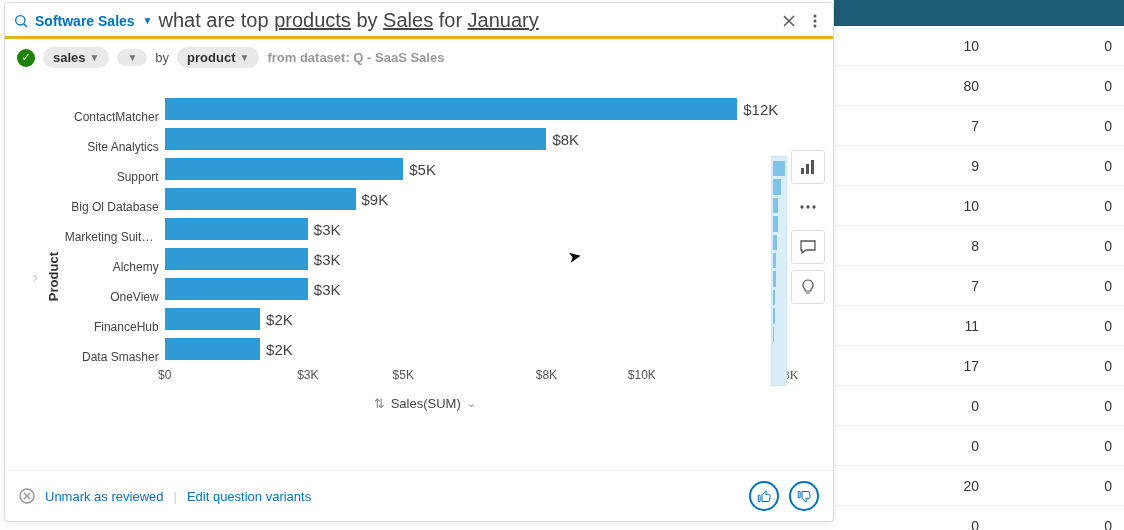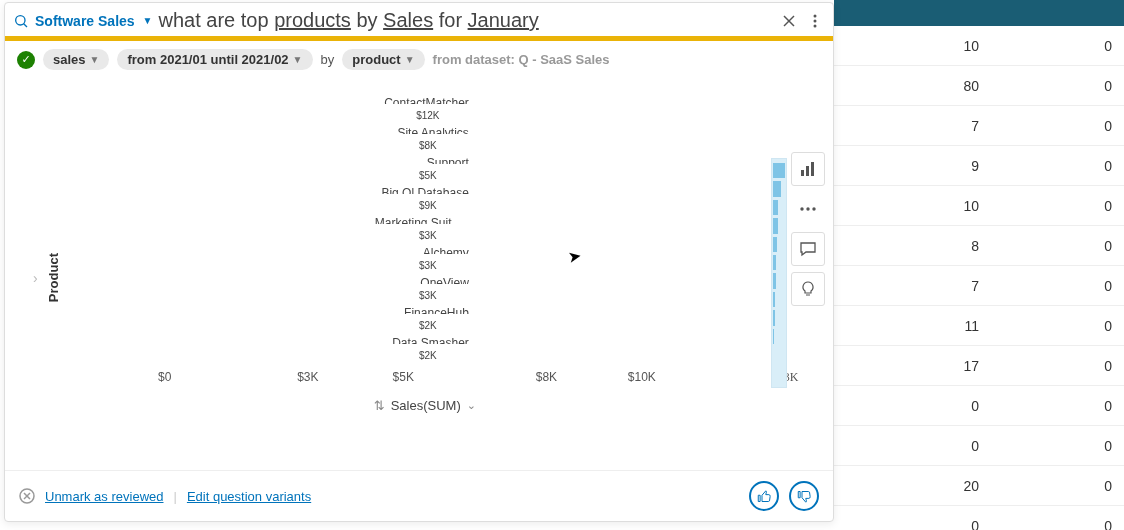--- a/index.html
+++ b/index.html
@@ -23,21 +23,21 @@
     border-radius: 4px;
     box-shadow: 0 2px 8px rgba(0,0,0,0.08);
     display: flex;
     flex-direction: column;
   }
   .header-row {
     display: flex;
     align-items: center;
     gap: 6px;
     padding: 6px 8px 4px 8px;
-    border-bottom: 5px solid #eab308;
+    border-bottom: 3px solid #eab308;
   }
   .q-icon {
     width: 16px; height: 16px;
     color: #0073bb;
     flex-shrink: 0;
   }
   .topic-name {
     color: #0073bb;
     font-weight: 600;
     font-size: 14px;
@@ -111,23 +111,22 @@
     padding-right:4px;
     cursor:pointer;
   }
   .bars-wrap {
     flex:1;
     display:flex;
     flex-direction:column;
   }
   .bar-row {
     display:flex;
-    align-items:center;
+    align-items:flex-end;
     height:30px;
-    flex-direction:column;
   }
   .bar-label {
     width:100px;
     text-align:right;
     font-size:12px;
     color:#444;
     padding-right:6px;
     white-space:nowrap;
     overflow:hidden;
     text-overflow:ellipsis;
@@ -137,21 +136,21 @@
     position:relative;
     height:100%;
     display:flex;
     align-items:center;
   }
   .bar {
     height:22px;
     background:#2e9bd6;
   }
   .bar-val {
-    font-size:10px;
+    font-size:15px;
     color:#444;
     margin-left:6px;
   }
   .x-axis {
     display:flex;
     margin-left:100px;
     position:relative;
     height:20px;
     margin-top:4px;
   }
@@ -210,21 +209,21 @@
     border-top:1px solid #eee;
     padding:10px 14px;
     display:flex;
     align-items:center;
     gap:10px;
   }
   .unmark-icon {
     width:16px;height:16px;
     color:#999;
   }
-  .link { color:#0073bb; cursor:pointer;text-decoration:underline; }
+  .link { color:#0073bb; cursor:pointer; }
   .divider { color:#ccc; }
   .footer-spacer { flex:1; }
   .thumb-btn {
     width:30px;height:30px;
     border:2px solid #0073bb;
     border-radius:50%;
     display:flex;align-items:center;justify-content:center;
     color:#0073bb;
     cursor:pointer;
   }
@@ -349,21 +348,20 @@
     </div>
   </div>
 
   <div class="chips-row">
     <div class="check-icon">✓</div>
     <div class="chip">
         <span>sales</span>
         <span class="car">▼</span>
       </div>
     <div class="chip">
-        <span>from 2021/01 until 2021/02</span>
         <span class="car">▼</span>
       </div>
     <span class="by-text">by</span>
     <div class="chip">
         <span>product</span>
         <span class="car">▼</span>
       </div>
     <span class="dataset-text">from dataset: Q - SaaS Sales</span>
   </div>
 

